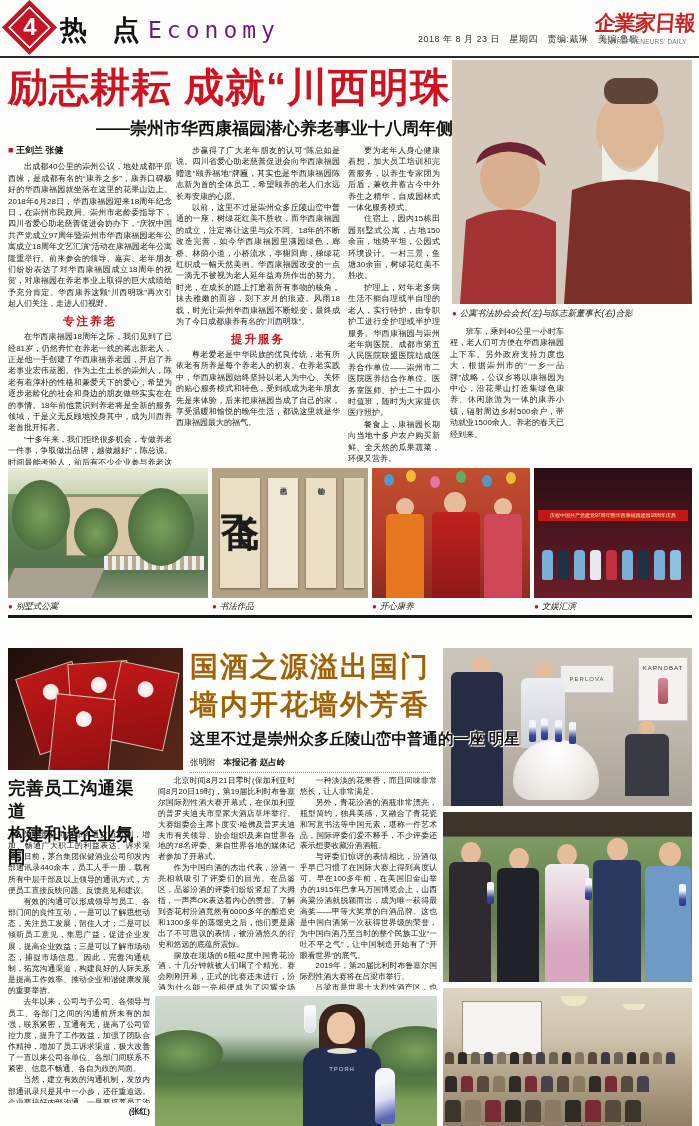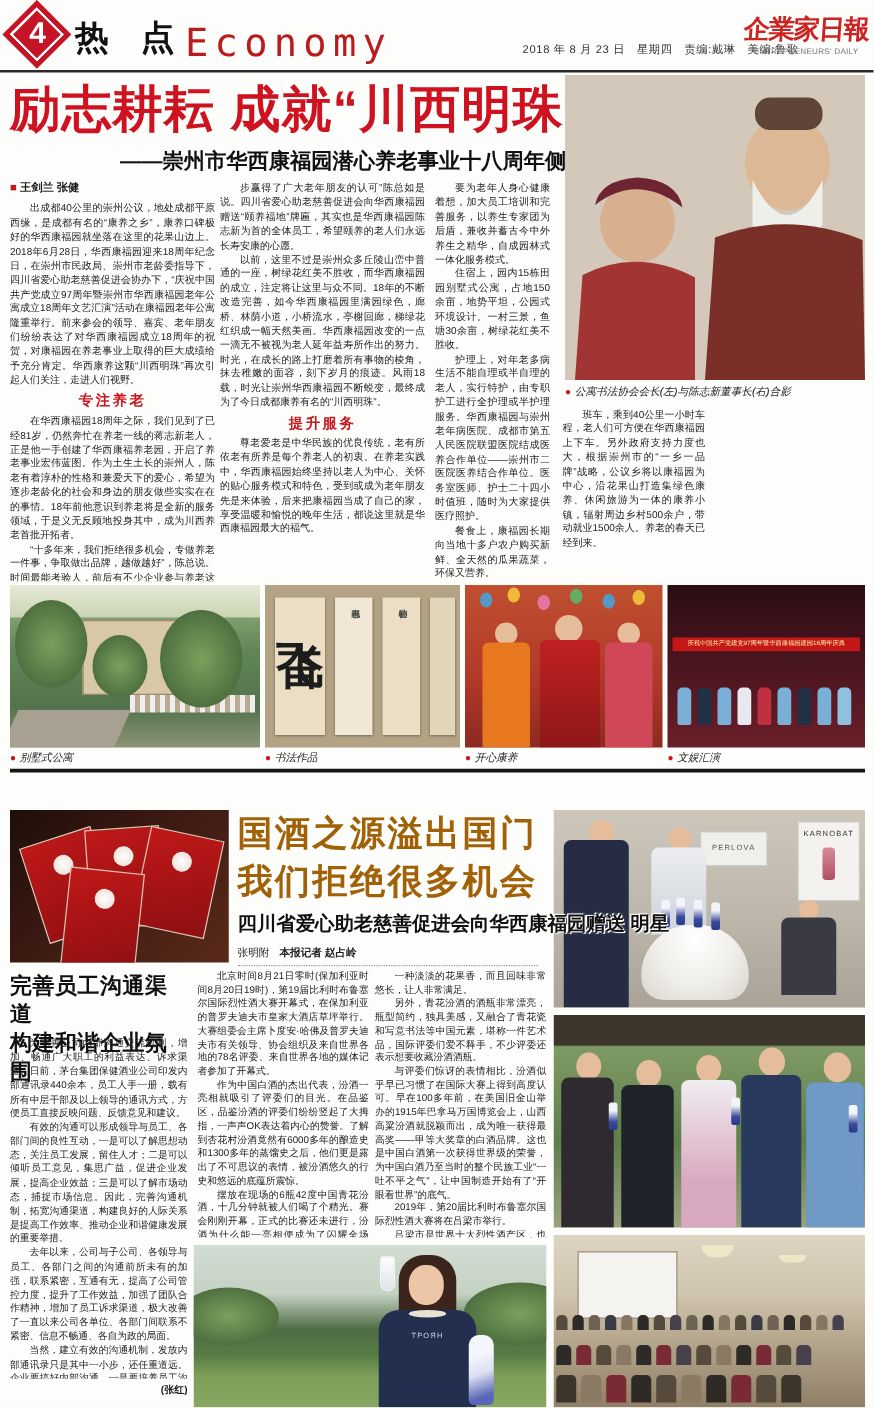--- a/index.html
+++ b/index.html
@@ -6,21 +6,21 @@
   body{font-family:"Liberation Sans","DejaVu Sans",sans-serif;color:#1a1a1a;}
   #page{position:relative;width:699px;height:1126px;background:#fdfdfb;overflow:hidden;}
   .abs{position:absolute;}
 
   
   #header{position:absolute;left:0;top:0;width:699px;height:56px;border-bottom:2px solid #2a2a2a;}
   #diamond-wrap{position:absolute;left:8px;top:6px;width:44px;height:44px;}
   #diamond{position:absolute;left:6px;top:6px;width:31px;height:31px;background:#c41425;transform:rotate(45deg);box-shadow:0 0 0 2px #fff inset,0 0 0 4px #c41425;}
   #page-no{position:absolute;left:0;top:7px;width:44px;text-align:center;color:#fff;font-size:24px;font-weight:bold;}
   #sec-cn{position:absolute;left:60px;top:12px;font-size:27px;font-weight:bold;letter-spacing:9px;color:#111;}
-  #sec-en{position:absolute;left:148px;top:17px;font-size:31px;color:#b91c1c;font-family:"DejaVu Sans Mono",monospace;letter-spacing:5px;}
+  #sec-en{position:absolute;left:148px;top:17px;font-size:23px;color:#701a75;font-family:"DejaVu Sans Mono",monospace;letter-spacing:5px;}
   #dateline{position:absolute;left:418px;top:33px;font-size:9px;color:#333;letter-spacing:.5px;}
   #masthead{position:absolute;left:595px;top:9px;width:100px;text-align:center;}
   #masthead-cn{font-size:21px;font-weight:bold;color:#c22;letter-spacing:-1px;transform:skewX(-4deg);}
   #masthead-en{font-size:6.5px;color:#777;letter-spacing:.2px;margin-top:1px;}
 
   
   #a1-headline{position:absolute;left:8px;top:60px;width:450px;font-size:40px;font-weight:bold;color:#cf121f;letter-spacing:1px;white-space:nowrap;}
   #a1-subhead{position:absolute;left:96px;top:117px;font-size:17px;font-weight:bold;color:#111;}
   .news-photo{position:absolute;overflow:hidden;background:#cfc8bd;}
   #photo1{left:452px;top:60px;width:240px;height:244px;background:linear-gradient(180deg,#d6ccbf 0%,#c9bcab 55%,#bdae9b 100%);}
@@ -245,23 +245,23 @@
   <div id="a3-body">
       <p class="para">为完善公司内部沟通交流机制，增加、畅通广大职工的利益表达、诉求渠道。日前，茅台集团保健酒业公司印发内部通讯录440余本，员工人手一册，载有所有中层干部及以上领导的通讯方式，方便员工直接反映问题、反馈意见和建议。</p>
       <p class="para">有效的沟通可以形成领导与员工、各部门间的良性互动，一是可以了解思想动态，关注员工发展，留住人才；二是可以倾听员工意见，集思广益，促进企业发展，提高企业效益；三是可以了解市场动态，捕捉市场信息。因此，完善沟通机制，拓宽沟通渠道，构建良好的人际关系是提高工作效率、推动企业和谐健康发展的重要举措。</p>
       <p class="para">去年以来，公司与子公司、各领导与员工、各部门之间的沟通前所未有的加强，联系紧密，互通有无，提高了公司管控力度，提升了工作效益，加强了团队合作精神，增加了员工诉求渠道，极大改善了一直以来公司各单位、各部门间联系不紧密、信息不畅通、各自为政的局面。</p>
       <p class="para">当然，建立有效的沟通机制，发放内部通讯录只是其中一小步，还任重道远。企业要搞好内部沟通，一是要培养员工沟通理念，打破等级制度，营造人人能沟通、时时能沟通、事事能沟通的良好氛围。二是要建立健全有效的沟通渠道，充分利用正式的和非正式的沟通，拓宽沟通渠道，坚持和完善沟通联系机制。</p>
     </div>
   <div id="a3-sig">(张红)</div>
 
   <div id="a2-headline">
     <div>国酒之源溢出国门</div>
-    <div>我们拒绝很多机会</div>
-  </div>
-  <div id="a2-subhead">四川省爱心助老慈善促进会向华西康福园赠送 明星</div>
+    <div>墙内开花墙外芳香</div>
+  </div>
+  <div id="a2-subhead">这里不过是崇州众多丘陵山峦中普通的一座 明星</div>
   <div id="a2-byline">
     <span>张明附</span><b>本报记者 赵占岭</b>
   </div>
   <div id="a2-colA" class="ncol2">
       <p class="para">北京时间8月21日零时(保加利亚时间8月20日19时)，第19届比利时布鲁塞尔国际烈性酒大赛开幕式，在保加利亚的普罗夫迪夫市皇家大酒店草坪举行。大赛组委会主席卜度安·哈佛及普罗夫迪夫市有关领导、协会组织及来自世界各地的78名评委、来自世界各地的媒体记者参加了开幕式。</p>
       <p class="para">作为中国白酒的杰出代表，汾酒一亮相就吸引了评委们的目光。在品鉴区，品鉴汾酒的评委们纷纷竖起了大拇指，一声声OK表达着内心的赞誉。了解到杏花村汾酒竟然有6000多年的酿造史和1300多年的蒸馏史之后，他们更是露出了不可思议的表情，被汾酒悠久的行史和悠远的底蕴所震惊。</p>
       <p class="para">摆放在现场的6瓶42度中国青花汾酒，十几分钟就被人们喝了个精光。赛会刚刚开幕，正式的比赛还未进行，汾酒为什么能一亮相便成为了闪耀全场的“明星”呢？</p>
     </div>
   <div id="a2-colB" class="ncol2">
       <p class="para">一种淡淡的花果香，而且回味非常悠长，让人非常满足。</p>

